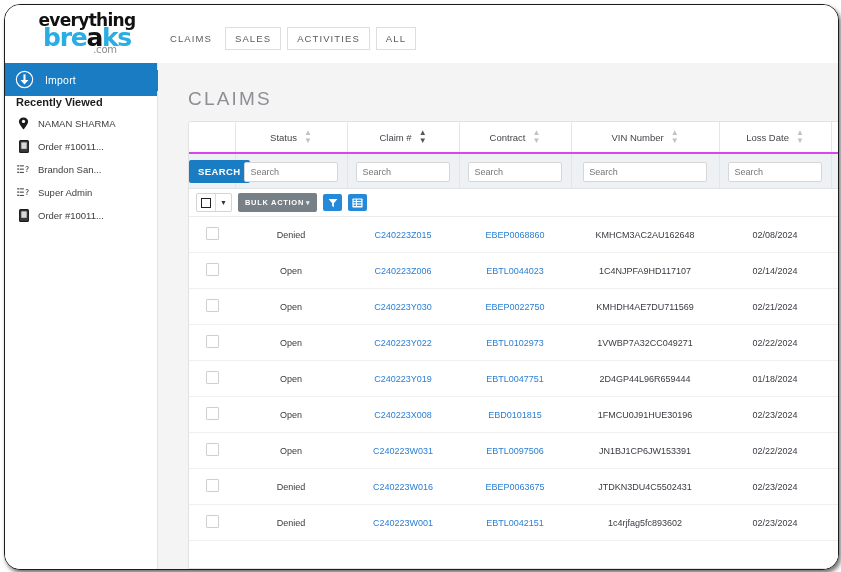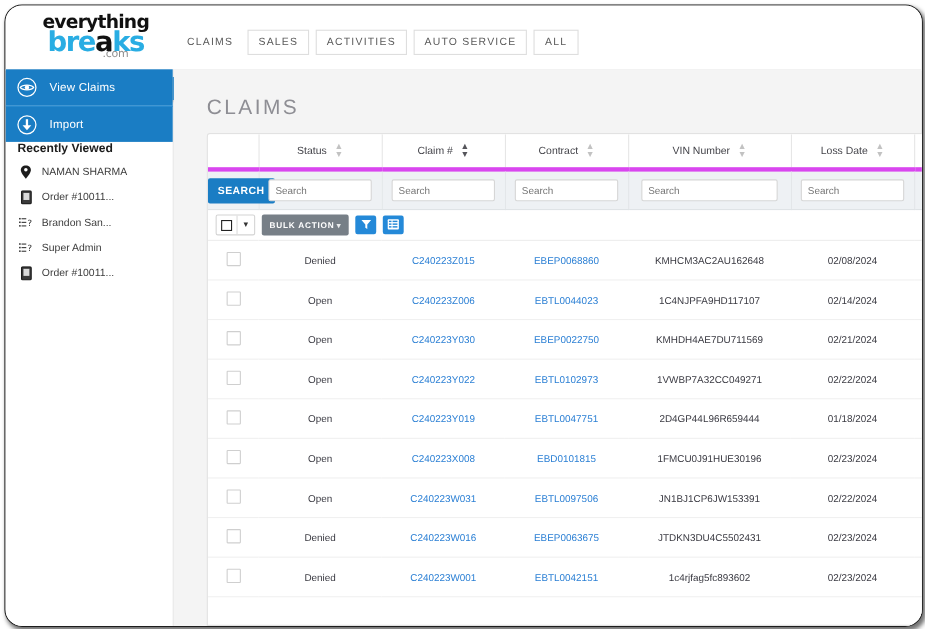--- a/index.html
+++ b/index.html
@@ -211,21 +211,21 @@
   }
   table.grid th, table.grid td {
     padding: 0;
     margin: 0;
   }
 
   
   tr.hdr th {
     height: 30px;
     border-right: 1px solid #e6e6e6;
-    border-bottom: 4px solid #d946ef;
+    border-bottom: 2px solid #d946ef;
     font-size: 9.5px;
     font-weight: normal;
     color: #44444a;
     text-align: center;
     background: #ffffff;
     vertical-align: middle;
     white-space: nowrap;
   }
   tr.hdr th .hcell {
     display: inline-flex;
@@ -378,37 +378,26 @@
     <div id="logo">
       <span class="l1">everything</span>
       <span class="l2"><span>bre</span><span class="dk">a</span><span>ks</span></span>
       <span class="l3">.com</span>
     </div>
 
     <div id="topnav">
       <div class="navtab plain">CLAIMS</div>
       <div class="navtab">SALES</div>
       <div class="navtab">ACTIVITIES</div>
-      <div class="navtab">AUTO SERVICE</div>
       <div class="navtab">ALL</div>
     </div>
   </div>
 
   <div id="sidebar">
 
-    <div class="side-main">
-      <span class="ic">
-        <svg width="19" height="19" viewBox="0 0 20 20">
-          <circle cx="10" cy="10" r="8.6" fill="none" stroke="#ffffff" stroke-width="1.2"></circle>
-          <path d="M3.6 10 C5.6 6.9, 14.4 6.9, 16.4 10 C14.4 13.1, 5.6 13.1, 3.6 10 Z" fill="none" stroke="#ffffff" stroke-width="1.2"></path>
-          <circle cx="10" cy="10" r="2.1" fill="#ffffff"></circle>
-        </svg>
-      </span>
-      <span class="lbl">View Claims</span>
-    </div>
 
     <div class="side-main">
       <span class="ic">
         <svg width="19" height="19" viewBox="0 0 20 20">
           <circle cx="10" cy="10" r="8.6" fill="none" stroke="#ffffff" stroke-width="1.2"></circle>
           <rect x="8.9" y="4.6" width="2.2" height="7" fill="#ffffff"></rect>
           <path d="M5.8 10.4 L10 15.2 L14.2 10.4 Z" fill="#ffffff"></path>
         </svg>
       </span>
       <span class="lbl">Import</span>

